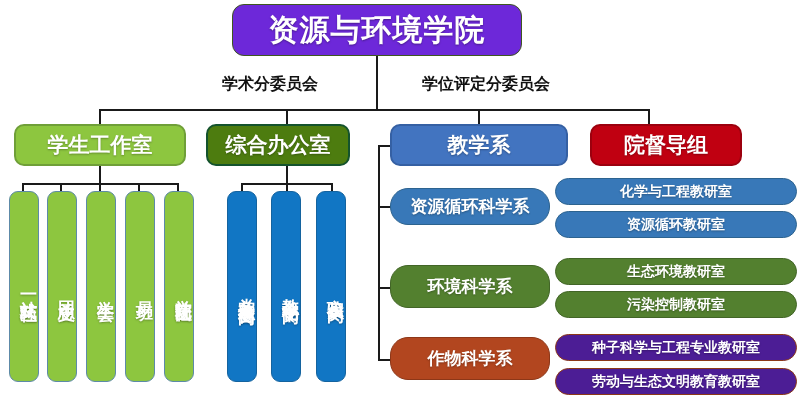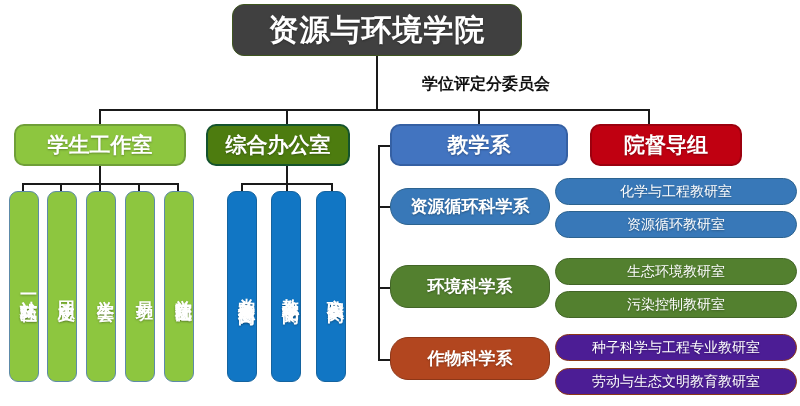--- a/index.html
+++ b/index.html
@@ -12,21 +12,21 @@
   }
   #stage{position:absolute;left:0;top:0;width:800px;height:406px;}
 
   .node{position:absolute;box-sizing:border-box;display:flex;align-items:center;
         justify-content:center;text-align:center;color:#ffffff;font-weight:bold;
         line-height:1.15;}
 
   
   .root{
     left:232px;top:4px;width:290px;height:52px;
-    background:#404040;border:1px solid #3f561f;border-radius:12px;
+    background:#6d28d9;border:1px solid #3f561f;border-radius:12px;
     font-size:30px;letter-spacing:1px;
     text-shadow:0 1px 2px rgba(0,0,0,.35);
   }
 
   
   .caption{position:absolute;color:#111;font-weight:bold;font-size:16px;
            white-space:nowrap;}
   #cap-academic{left:222px;top:74px;}
   #cap-degree{left:390px;top:74px;margin-left:32px;}
 
@@ -56,21 +56,21 @@
   .vblue{background:#1176c4;border:1px solid #14639f;}
 
   
   .dept{border-radius:18px;font-size:17px;
         text-shadow:0 1px 2px rgba(0,0,0,.30);}
   .dept-blue{background:#3878b8;border:1px solid #2d638f;}
   .dept-green{background:#53802f;border:1px solid #426527;}
   .dept-rust{background:#b2461f;border:1px solid #8d3718;}
 
   
-  .pill{border-radius:40px;font-size:14px;font-weight:normal;
+  .pill{border-radius:40px;font-size:14px;font-weight:bold;
         text-shadow:0 1px 2px rgba(0,0,0,.30);}
   .pill-blue{background:#3878b8;border:1px solid #2d638f;}
   .pill-green{background:#53802f;border:1px solid #426527;}
   .pill-rust{background:#4c1d95;border:1px solid #8d3718;}
 
   
   .ln{position:absolute;background:#1a1a1a;}
   .lnh{height:2px;}
   .lnv{width:2px;}
 </style>
@@ -107,20 +107,21 @@
   <div class="ln lnv" style="left:331px;top:183px;height:9px;"></div>
 
   <div class="ln lnh" style="left:378px;top:145px;width:14px;"></div>
   <div class="ln lnv" style="left:378px;top:145px;height:215px;"></div>
   <div class="ln lnh" style="left:378px;top:206px;width:14px;"></div>
   <div class="ln lnh" style="left:378px;top:287px;width:14px;"></div>
   <div class="ln lnh" style="left:378px;top:359px;width:14px;"></div>
 
   <div class="node root">资源与环境学院</div>
 
+  <div class="caption" id="cap-academic">学术分委员会</div>
   <div class="caption" id="cap-degree">学位评定分委员会</div>
 
   <div class="node l2" id="box-student">学生工作室</div>
   <div class="node l2" id="box-office">综合办公室</div>
   <div class="node l2" id="box-teaching">教学系</div>
   <div class="node l2" id="box-supervise">院督导组</div>
 
   <div class="node vbox vgreen" style="left:9px;top:191px;width:30px;height:191px;">一站式社区</div>
   <div class="node vbox vgreen" style="left:47px;top:191px;width:30px;height:191px;">团总支</div>
   <div class="node vbox vgreen" style="left:86px;top:191px;width:30px;height:191px;">学生会</div>

